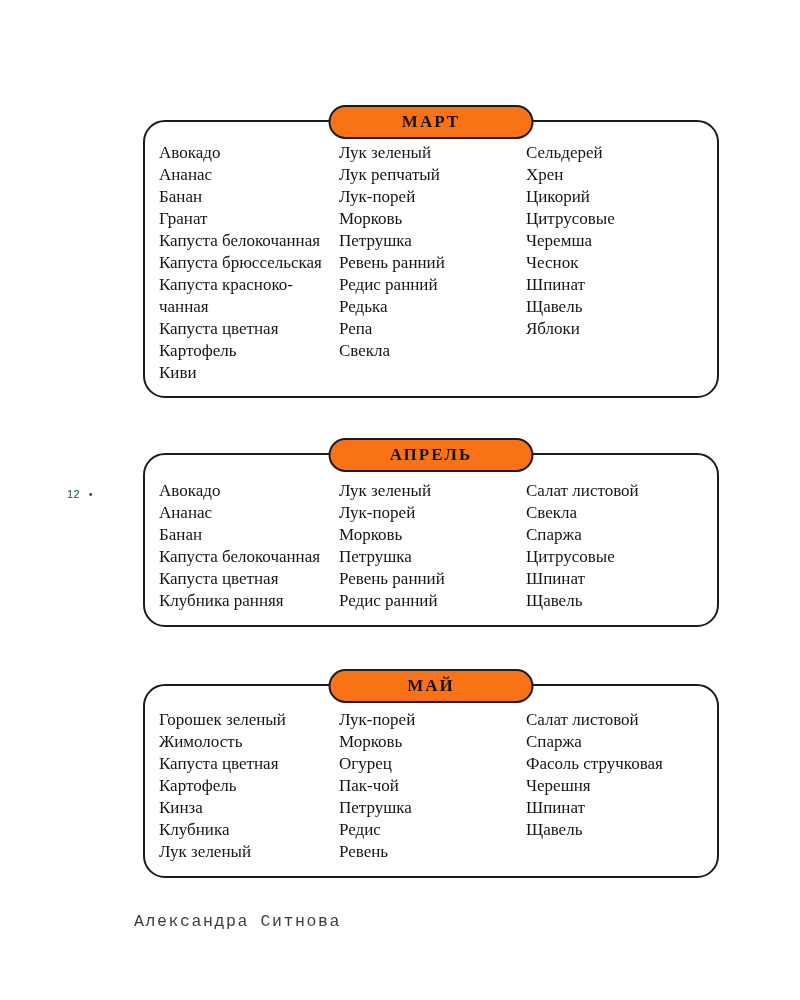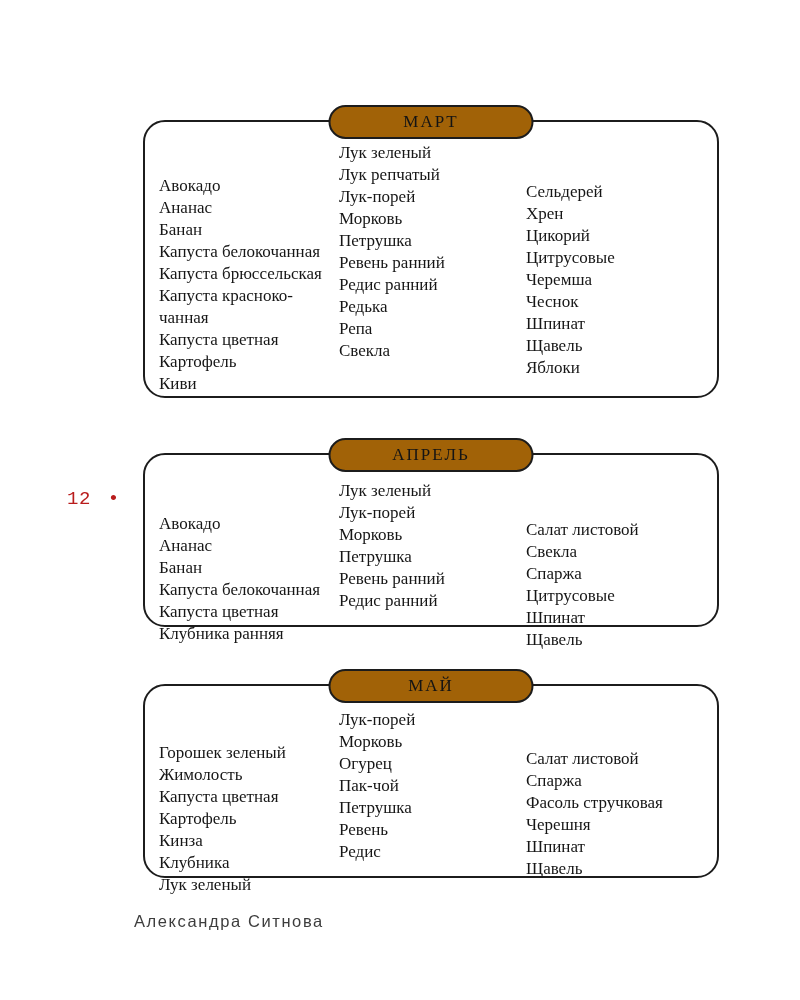--- a/index.html
+++ b/index.html
@@ -24,84 +24,85 @@
   .box-april { top: 453px; height: 174px; }
   .box-may   { top: 684px; height: 194px; }
 
   .pill {
     position: absolute;
     top: -17.5px;
     left: 50%;
     transform: translateX(-50%);
     width: 205px;
     height: 34px;
-    background: #a16207;
+    background: #f97316;
     border: 2.5px solid #1c1c1c;
     border-radius: 17px;
     display: flex;
     align-items: center;
     justify-content: center;
     font-family: "Liberation Serif", serif;
-    font-weight: normal;
+    font-weight: bold;
     font-size: 17px;
     letter-spacing: 2px;
     color: #141414;
   }
 
   .cols {
     display: flex;
     padding-left: 14px;
     padding-right: 6px;
     font-size: 17px;
     line-height: 22px;
     color: #161616;
   }
   .box-mart  .cols { padding-top: 20px; }
   .box-april .cols { padding-top: 25px; }
   .box-may   .cols { padding-top: 23px; }
 
   .col { white-space: nowrap; }
-  .col-1 { width: 180px; margin-top: 33px; }
+  .col-1 { width: 180px; }
   .col-2 { width: 187px; }
-  .col-3 { flex: 1; margin-top: 39px; }
+  .col-3 { flex: 1; }
 
   .page-number {
     position: absolute;
     left: 67px;
     top: 488px;
-    font-family: Liberation Mono, monospace;
-    font-size: 19px;
+    font-family: Liberation Sans, sans-serif;
+    font-size: 11px;
     letter-spacing: 0.5px;
     word-spacing: 5px;
-    color: #b91c1c;
+    color: #14532d;
   }
   .footer-author {
     position: absolute;
     left: 134px;
     top: 912px;
-    font-family: Liberation Sans, sans-serif;
+    font-family: Liberation Mono, monospace;
     font-size: 16.5px;
     letter-spacing: 1.6px;
     color: #3d3d3d;
   }
 </style>
 </head>
 <body>
 
 <div class="page">
 
   <div class="page-number">12 •</div>
 
   <div class="month-box box-mart">
     <div class="pill">МАРТ</div>
     <div class="cols">
       <div class="col col-1">
           <div class="line">Авокадо</div>
           <div class="line">Ананас</div>
           <div class="line">Банан</div>
+          <div class="line">Гранат</div>
           <div class="line">Капуста белокочанная</div>
           <div class="line">Капуста брюссельская</div>
           <div class="line">Капуста красноко-</div>
           <div class="line">чанная</div>
           <div class="line">Капуста цветная</div>
           <div class="line">Картофель</div>
           <div class="line">Киви</div>
         </div>
       <div class="col col-2">
           <div class="line">Лук зеленый</div>
@@ -170,22 +171,22 @@
           <div class="line">Кинза</div>
           <div class="line">Клубника</div>
           <div class="line">Лук зеленый</div>
         </div>
       <div class="col col-2">
           <div class="line">Лук-порей</div>
           <div class="line">Морковь</div>
           <div class="line">Огурец</div>
           <div class="line">Пак-чой</div>
           <div class="line">Петрушка</div>
+          <div class="line">Редис</div>
           <div class="line">Ревень</div>
-          <div class="line">Редис</div>
         </div>
       <div class="col col-3">
           <div class="line">Салат листовой</div>
           <div class="line">Спаржа</div>
           <div class="line">Фасоль стручковая</div>
           <div class="line">Черешня</div>
           <div class="line">Шпинат</div>
           <div class="line">Щавель</div>
         </div>
     </div>

